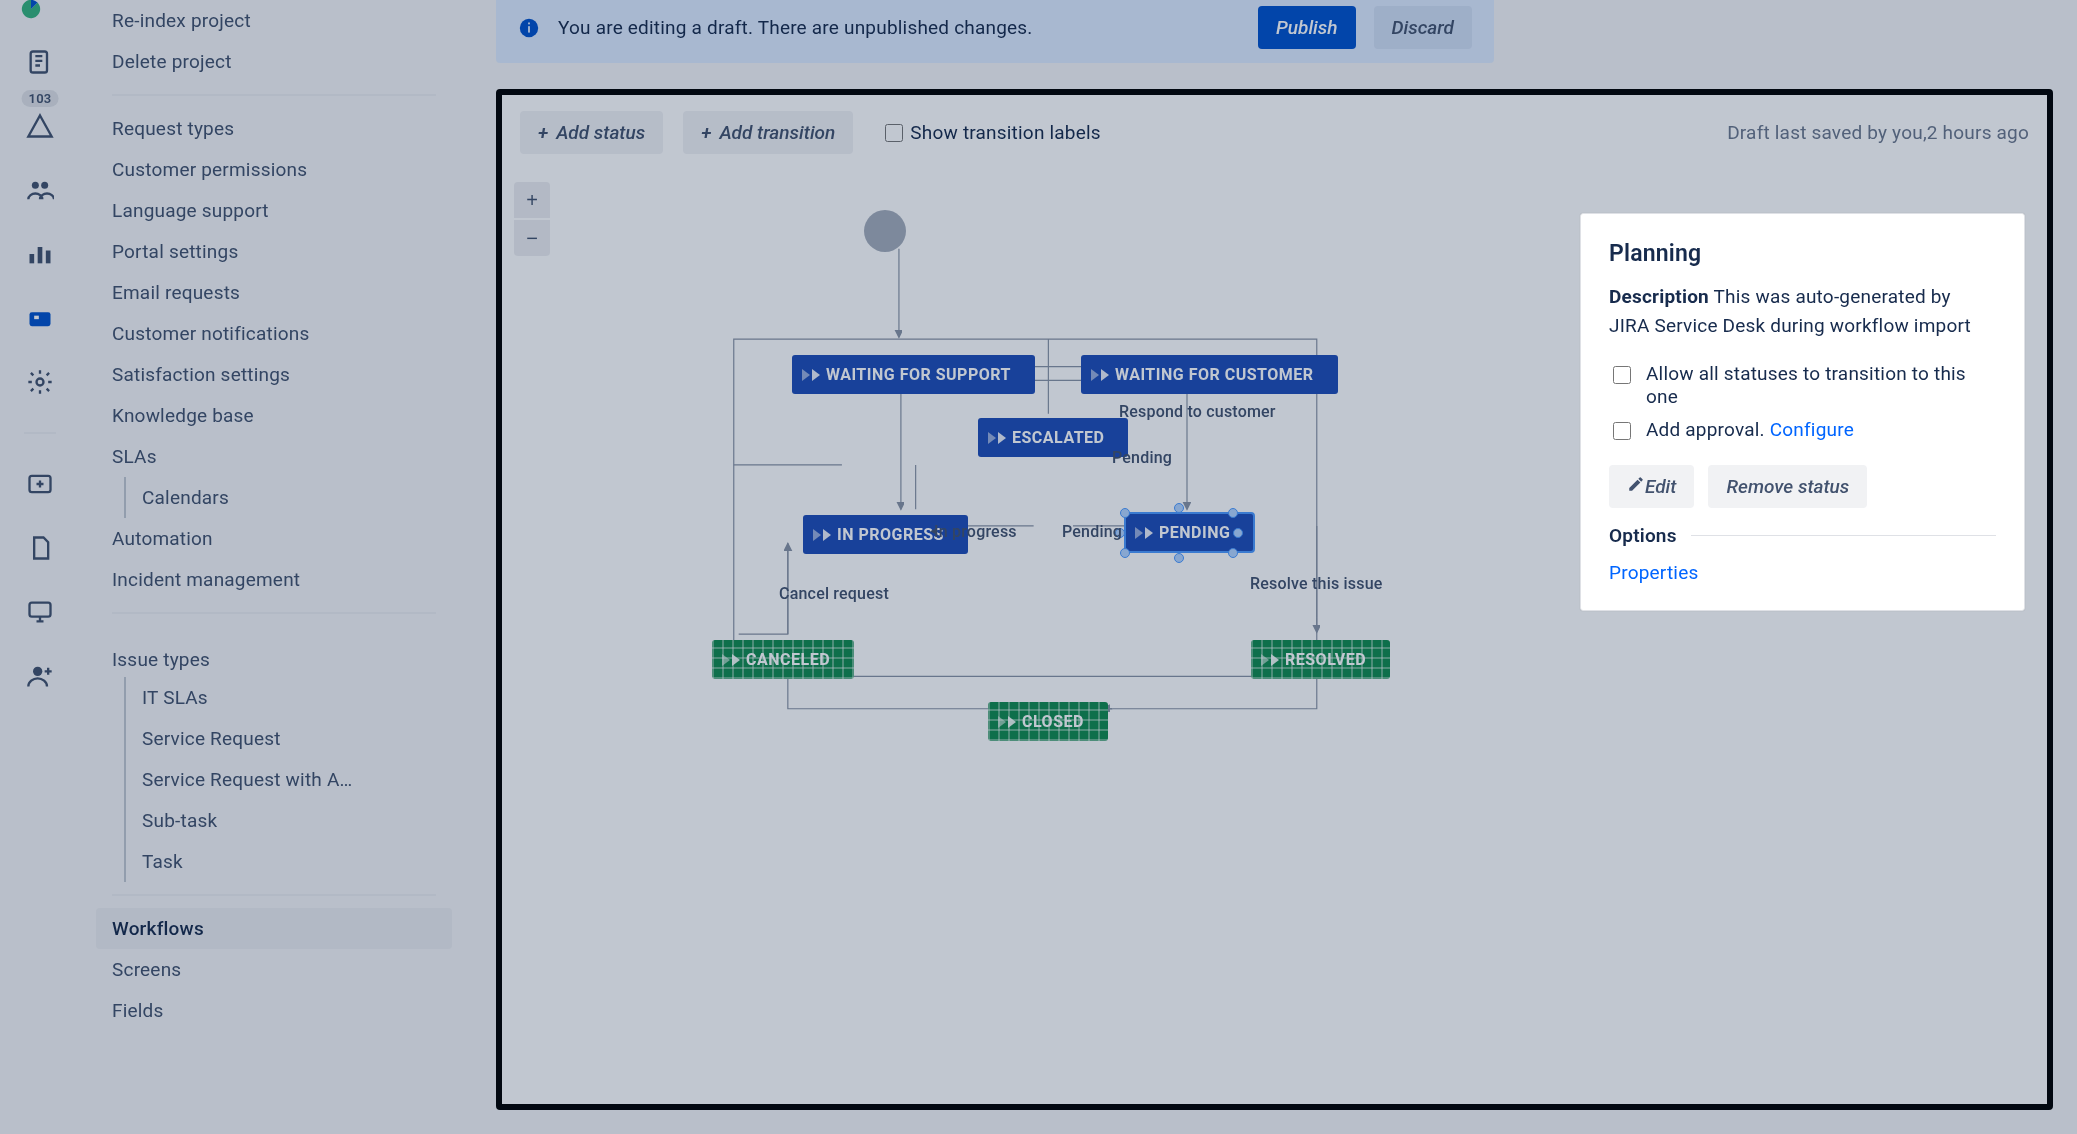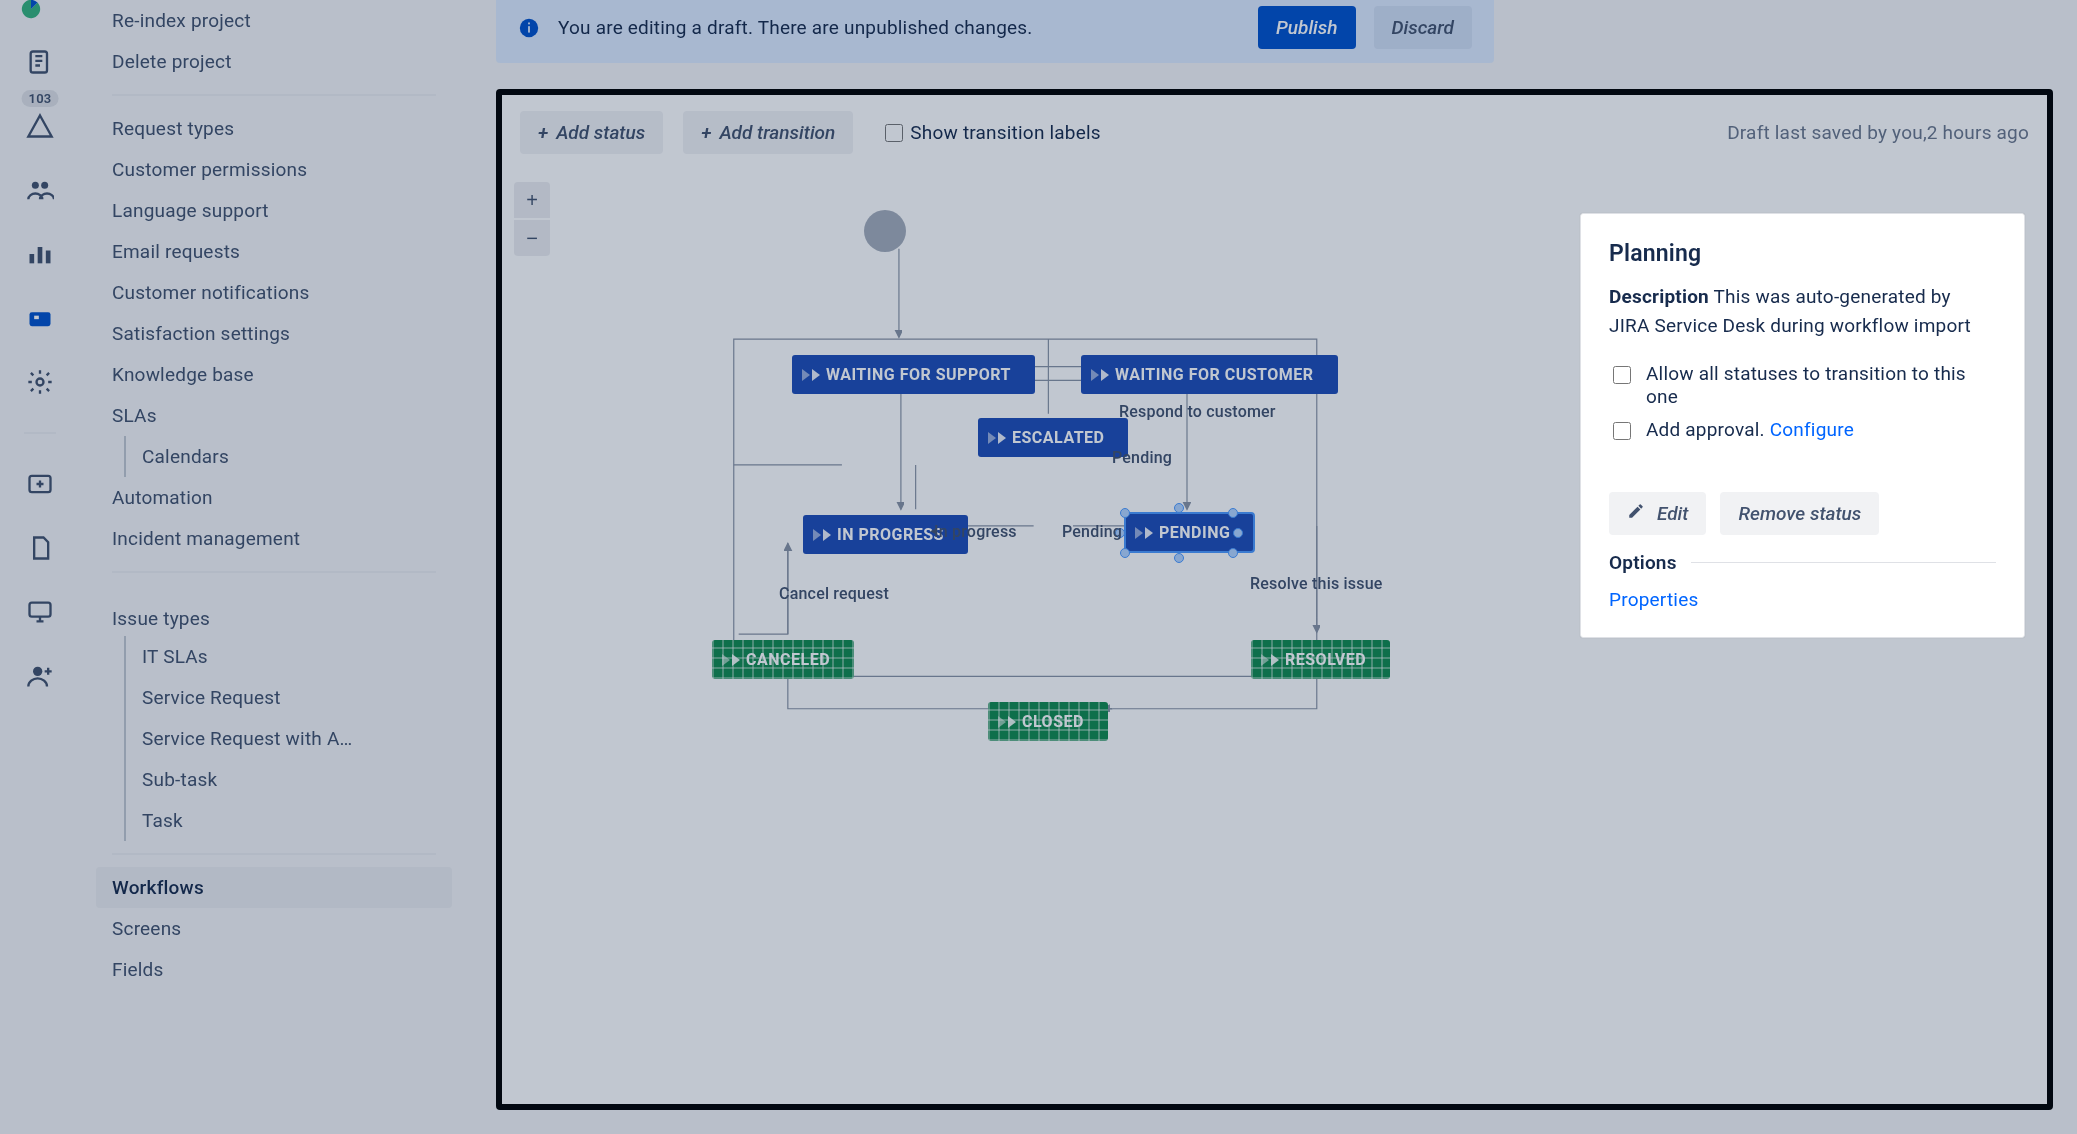--- a/index.html
+++ b/index.html
@@ -92,21 +92,21 @@
 
   
   .detail { position:absolute; top:213px; right:52px; width:445px; background:#fff; border:1px solid #DFE1E6; border-radius:3px; padding:26px 28px 26px; box-shadow:0 0 1px rgba(0,0,0,.2); z-index:10; }
   .detail h2 { margin:0 0 16px; font-size:23px; font-weight:600; color:#172B4D; }
   .detail .desc-label { font-weight:700; }
   .detail .desc { color:#172B4D; line-height:1.5; margin-bottom:22px; }
   .detail .opt-row { display:flex; align-items:flex-start; gap:12px; margin:10px 0; }
   .detail .opt-row input { width:18px; height:18px; margin-top:4px; flex:none; accent-color:#0052CC; }
   .detail .link { color:var(--link-bright); cursor:pointer; }
   .detail .btn-row { display:flex; gap:14px; margin-top:22px; }
-  .detail .btn-row .btn-subtle { display:flex; align-items:center; gap:12px;margin-top:27px; }
+  .detail .btn-row .btn-subtle { display:flex; align-items:center; gap:0; }
   .detail .section-title { margin-top:16px; font-weight:600; display:flex; align-items:center; gap:14px; }
   .detail .section-title::after { content:""; flex:1; height:1px; background:#DFE1E6; }
   .detail .section-link { margin-top:14px; }
   .pencil-icon svg { width:18px; height:18px; }
 
   
   .dim { position:absolute; inset:0; background:rgba(9,30,66,0.25); z-index:5; pointer-events:none; }
 </style>
 </head>
 <body>
@@ -208,20 +208,21 @@
   <div class="sidebar">
     <ul>
       <li>Re-index project</li>
       <li>Delete project</li>
     </ul>
     <div class="divider"></div>
     <ul>
       <li>Request types</li>
       <li>Customer permissions</li>
       <li>Language support</li>
+      <li>Portal settings</li>
       <li>Email requests</li>
       <li>Customer notifications</li>
       <li>Satisfaction settings</li>
       <li>Knowledge base</li>
       <li>SLAs</li>
       <li class="sub">Calendars</li>
       <li>Automation</li>
       <li>Incident management</li>
     </ul>
     <div class="divider"></div>

